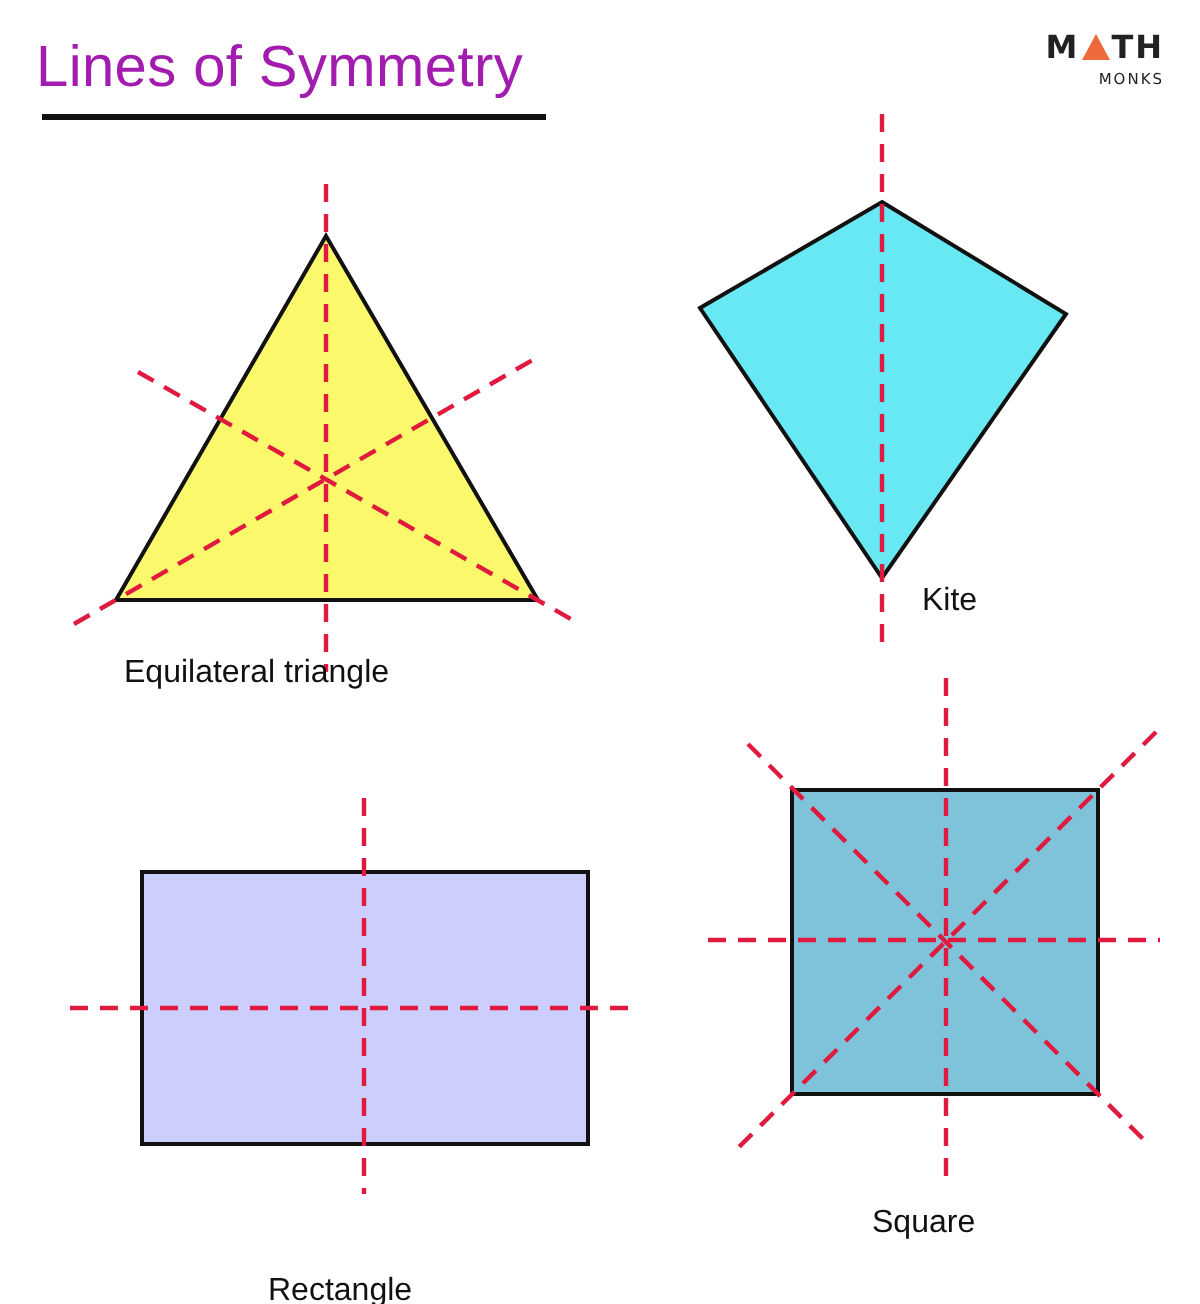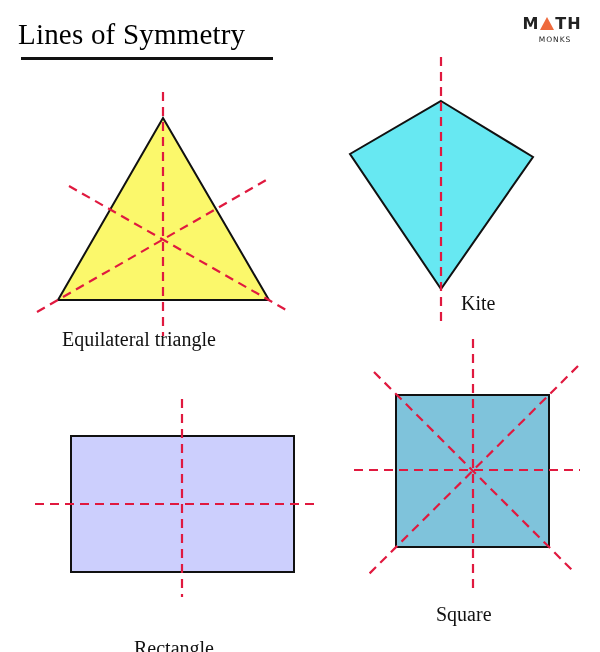--- a/index.html
+++ b/index.html
@@ -1,24 +1,24 @@
 <!DOCTYPE html>
 <html><head>
 <meta charset="utf-8">
 <style>
   html, body { margin: 0; padding: 0; background: #ffffff; }
   body { width: 600px; height: 652px; position: relative; overflow: hidden; font-family: "Liberation Sans", sans-serif; }
-  .title { position: absolute; left: 18px; top: 18px; font-size: 29px; color: #000000; font-family: Liberation Serif, serif; letter-spacing: 0.2px; }
+  .title { position: absolute; left: 18px; top: 18px; font-size: 29px; color: #a21caf; font-family: Liberation Sans, sans-serif; letter-spacing: 0.2px; }
   .title-underline { position: absolute; left: 21px; top: 57px; width: 252px; height: 3px; background: #111; }
-  .logo { position: absolute; left: 522px; top: 16px; width: 60px; text-align: center; }
+  .logo { position: absolute; left: 522px; top: 16px; width: 60px; text-align: right; }
   .logo-top { font-family: "DejaVu Sans", sans-serif; font-weight: bold; font-size: 16px; color: #222; letter-spacing: 1px; line-height: 16px; }
   .logo-top .tri { display: inline-block; width: 0; height: 0; border-left: 7px solid transparent; border-right: 7px solid transparent; border-bottom: 13px solid #ee6a3d; vertical-align: -1px; margin: 0 1px; }
   .logo-bottom { font-family: "DejaVu Sans", sans-serif; font-weight: normal; font-size: 7.5px; color: #222; letter-spacing: 1px; margin-top: 3px; margin-left: 6px; }
   svg.stage { position: absolute; left: 0; top: 0; }
-  .label { position: absolute; font-size: 20px; color: #111; font-family: Liberation Serif, serif; }
+  .label { position: absolute; font-size: 16px; color: #111; font-family: Liberation Sans, sans-serif; }
 </style>
 </head>
 <body>
 
 <div class="title">Lines of Symmetry</div>
 <div class="title-underline"></div>
 
 <div class="logo">
   <div class="logo-top"><span>M</span><span class="tri"></span><span>TH</span></div>
   <div class="logo-bottom">MONKS</div>

